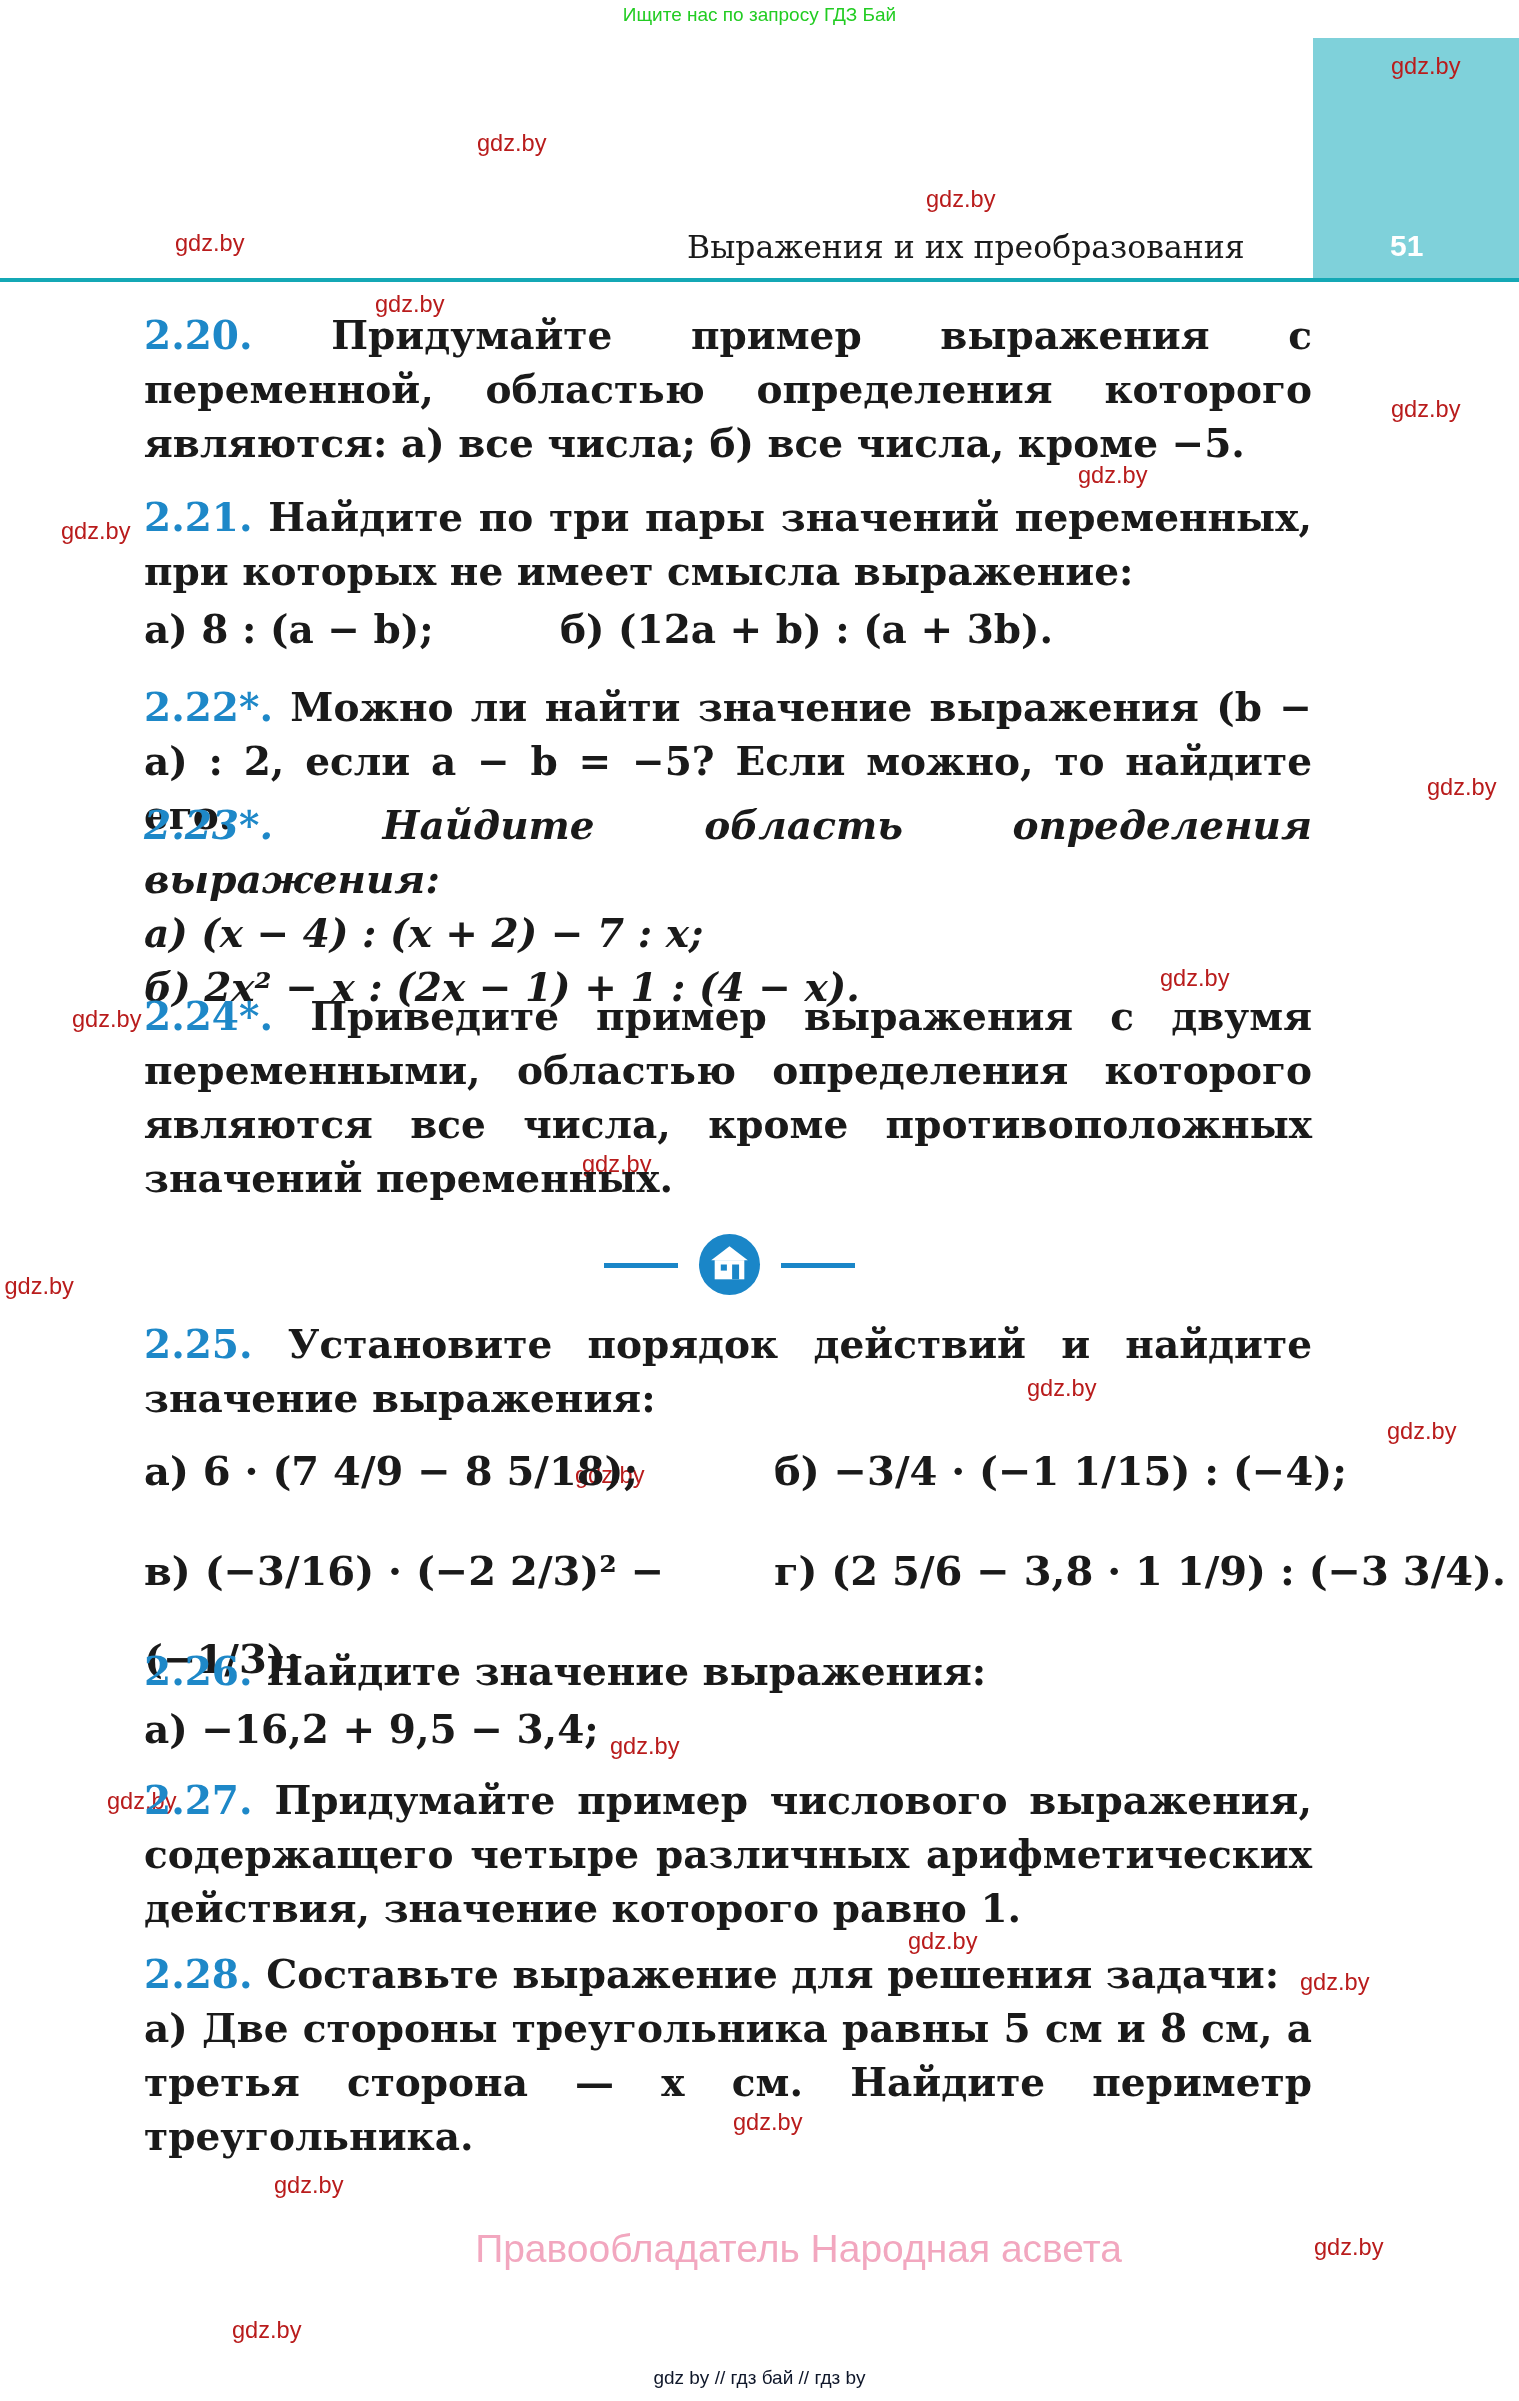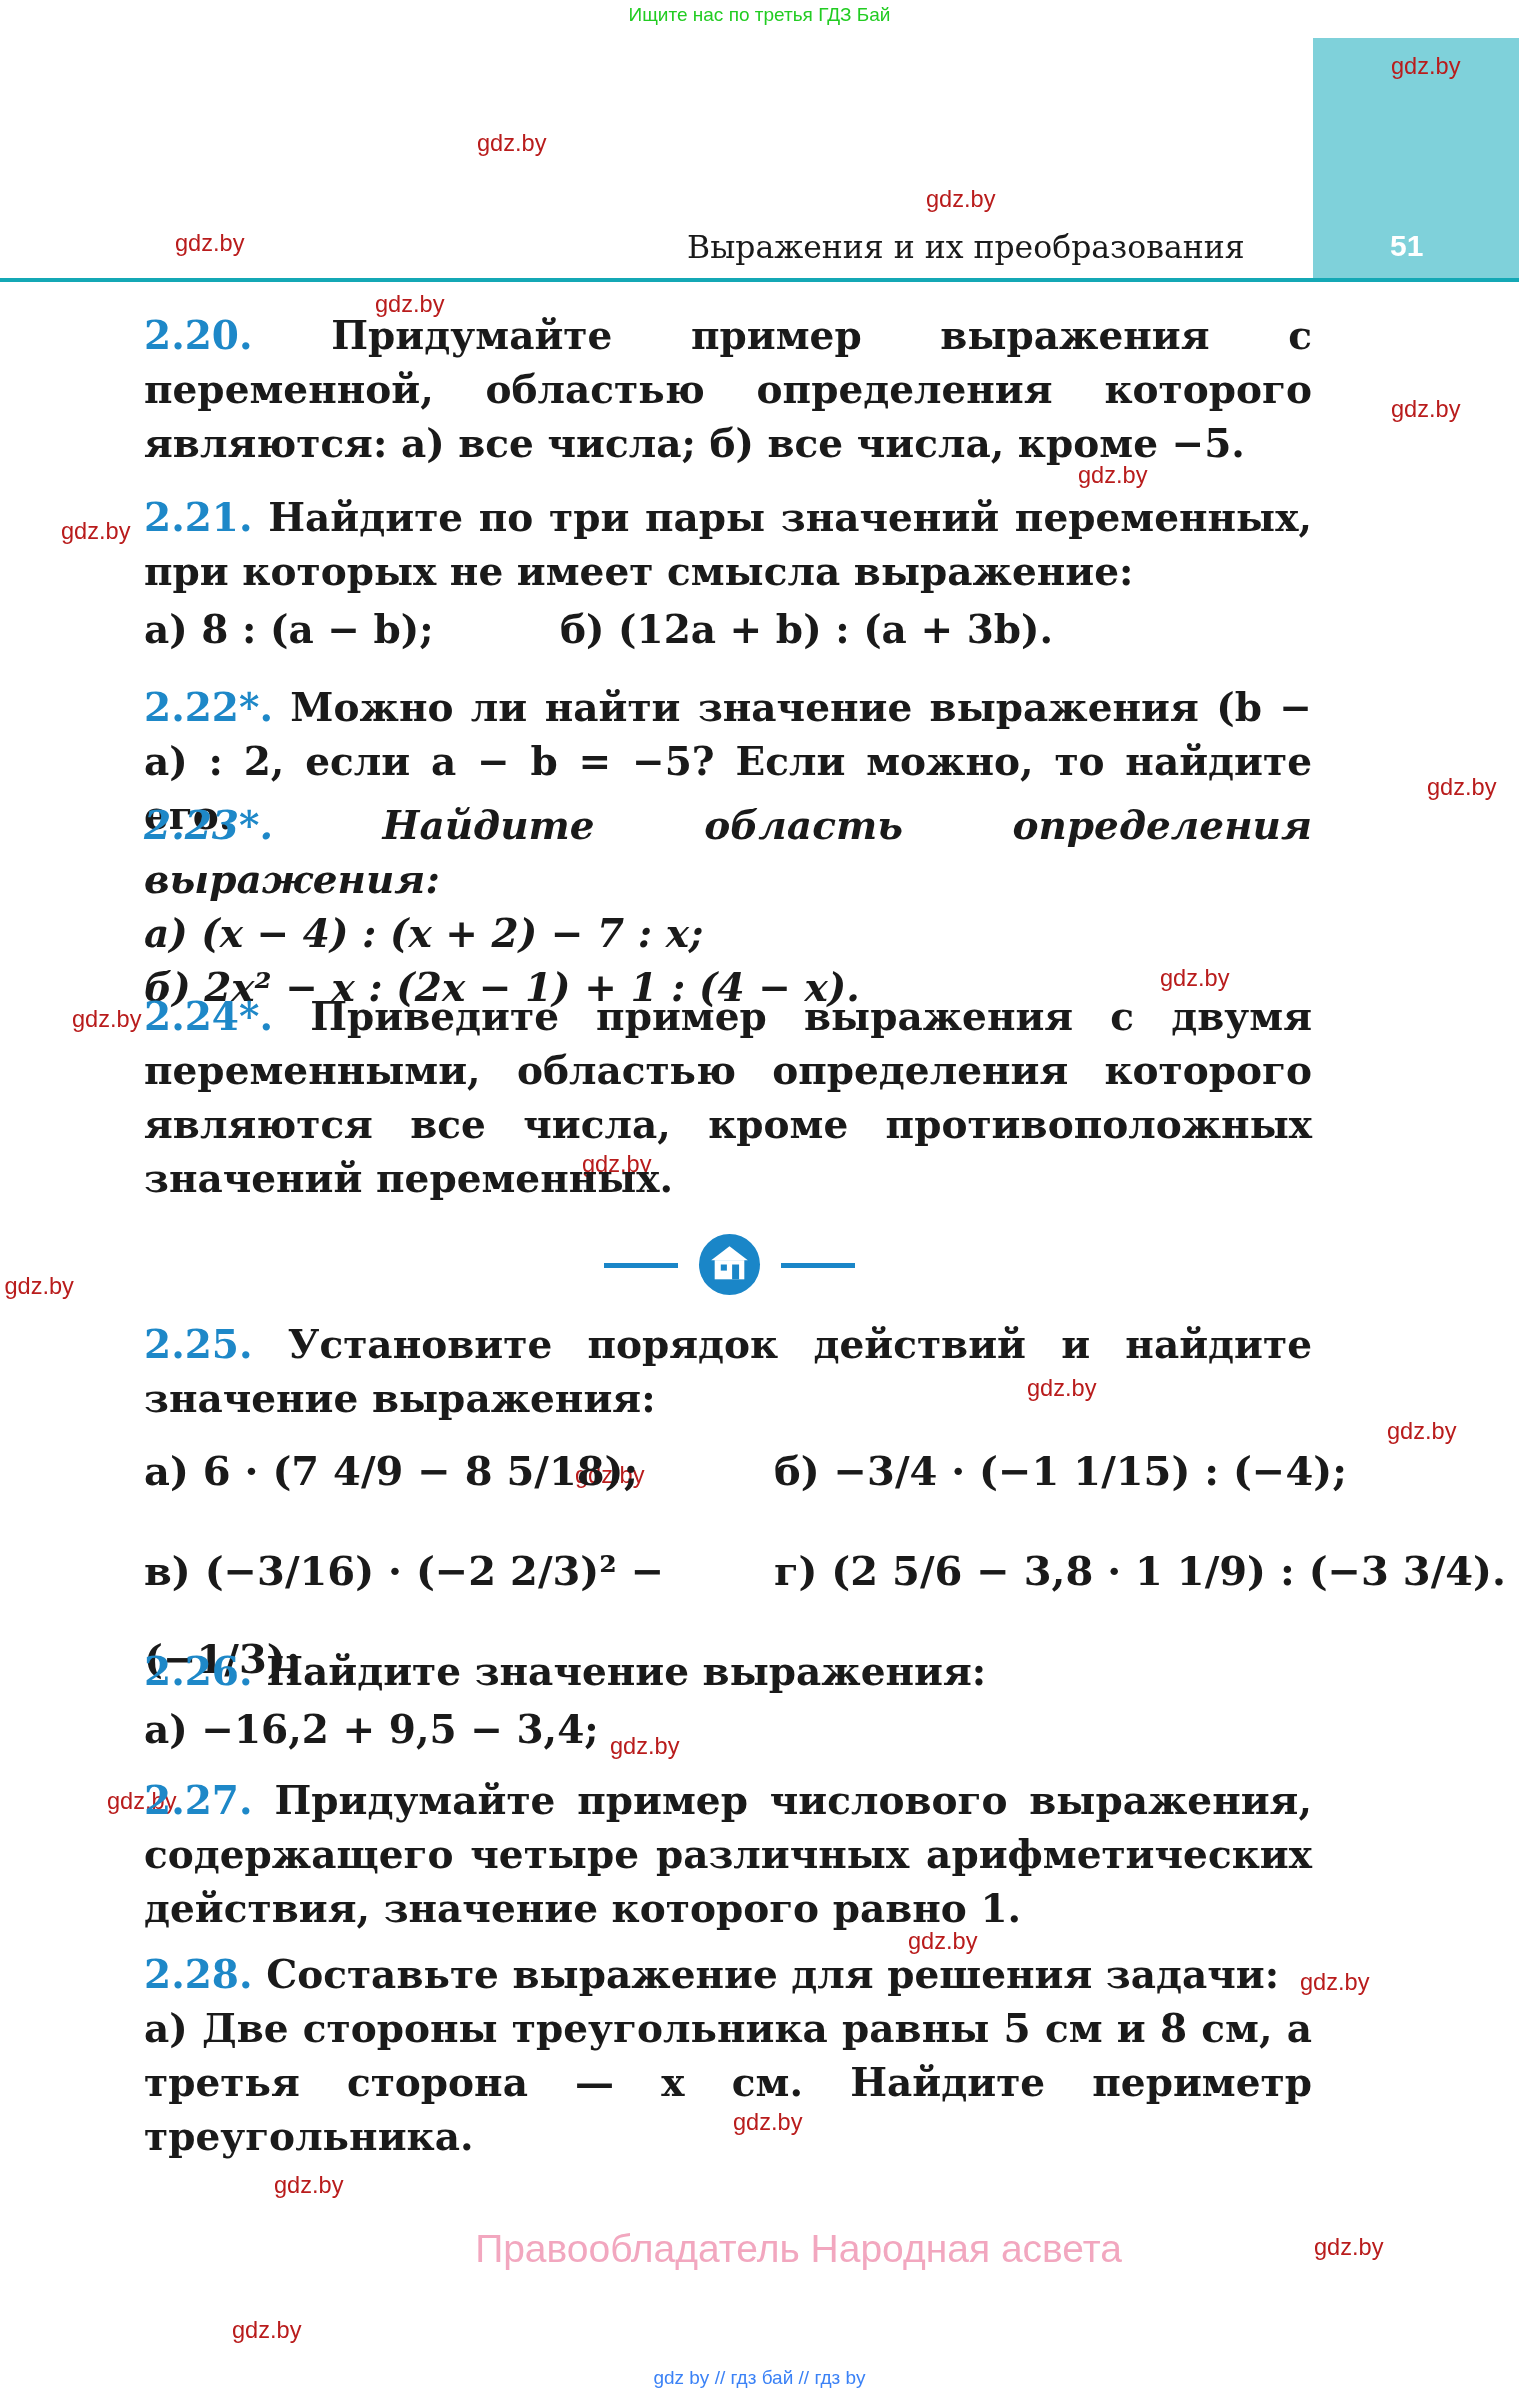--- a/index.html
+++ b/index.html
@@ -15,27 +15,27 @@
     .wm { font-family:"Liberation Sans", sans-serif; font-size:23.6px; color:#b91c1c; }
     .body-text { left:144px; width:1168px; font-size:39px; line-height:54px; font-weight:bold; }
     .body-text p { margin:0; text-align:justify; }
     .num { color:#1e88c8; }
     .pair { display:flex; }
     .pair > div { flex:0 0 auto; }
     .divider { left:604px; top:1234px; width:254px; height:61px; }
     .divider .line { position:absolute; top:29px; height:5.3px; width:74px; background:#1a86c8; }
     .divider .circ { position:absolute; left:95px; top:0; width:61px; height:61px; border-radius:50%; background:#1a86c8; }
     .footer-copy { left:0; width:1519px; top:2227px; text-align:center; font-family:"Liberation Sans", sans-serif; font-size:39px; color:#f2a7bf;padding-left:39px; }
-    .footer-links { left:0; width:1519px; top:2367px; text-align:center; font-family:"Liberation Sans", sans-serif; font-size:19px; color:#3b82f6; }
+    .footer-links { left:0; width:1519px; top:2367px; text-align:center; font-family:"Liberation Sans", sans-serif; font-size:19px; color:#0f172a; }
     .math-line { font-size:40px; height:88px; line-height:88px; }
   </style>
 </head>
 <body>
 
-<div class="abs top-banner">Ищите нас по третья ГДЗ Бай</div>
+<div class="abs top-banner">Ищите нас по запросу ГДЗ Бай</div>
 <div class="abs tab"></div>
 <div class="abs page-num">51</div>
 <div class="abs running-head">Выражения и их преобразования</div>
 <div class="abs rule"></div>
 
 <div id="wm-layer">
     <div class="abs wm" style="left: 1391px; top: 53px;">gdz.by</div>
     <div class="abs wm" style="left: 477px; top: 130px;">gdz.by</div>
     <div class="abs wm" style="left: 926px; top: 186px;">gdz.by</div>
     <div class="abs wm" style="left: 175px; top: 230px;">gdz.by</div>

